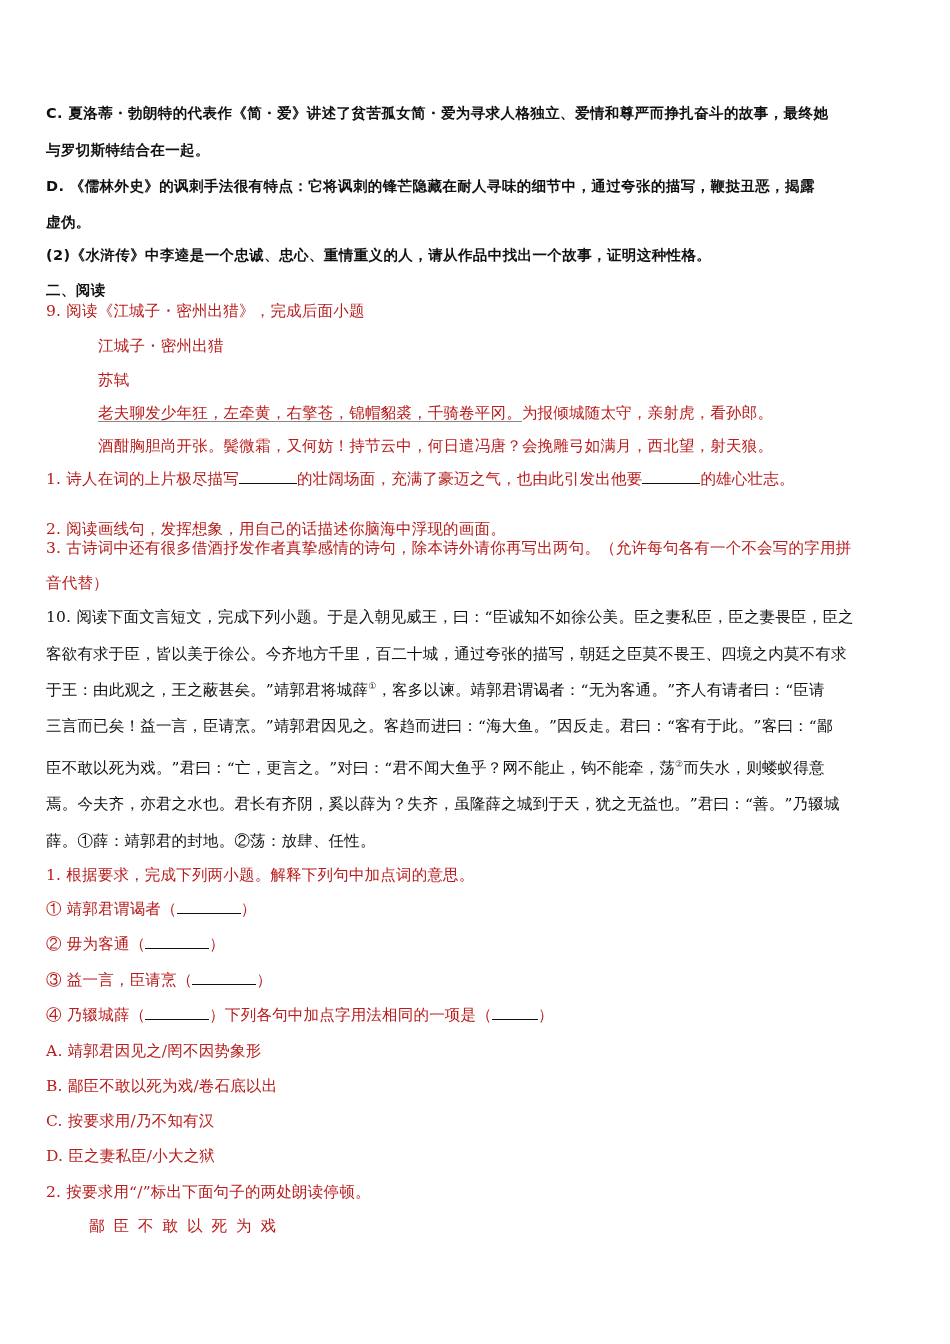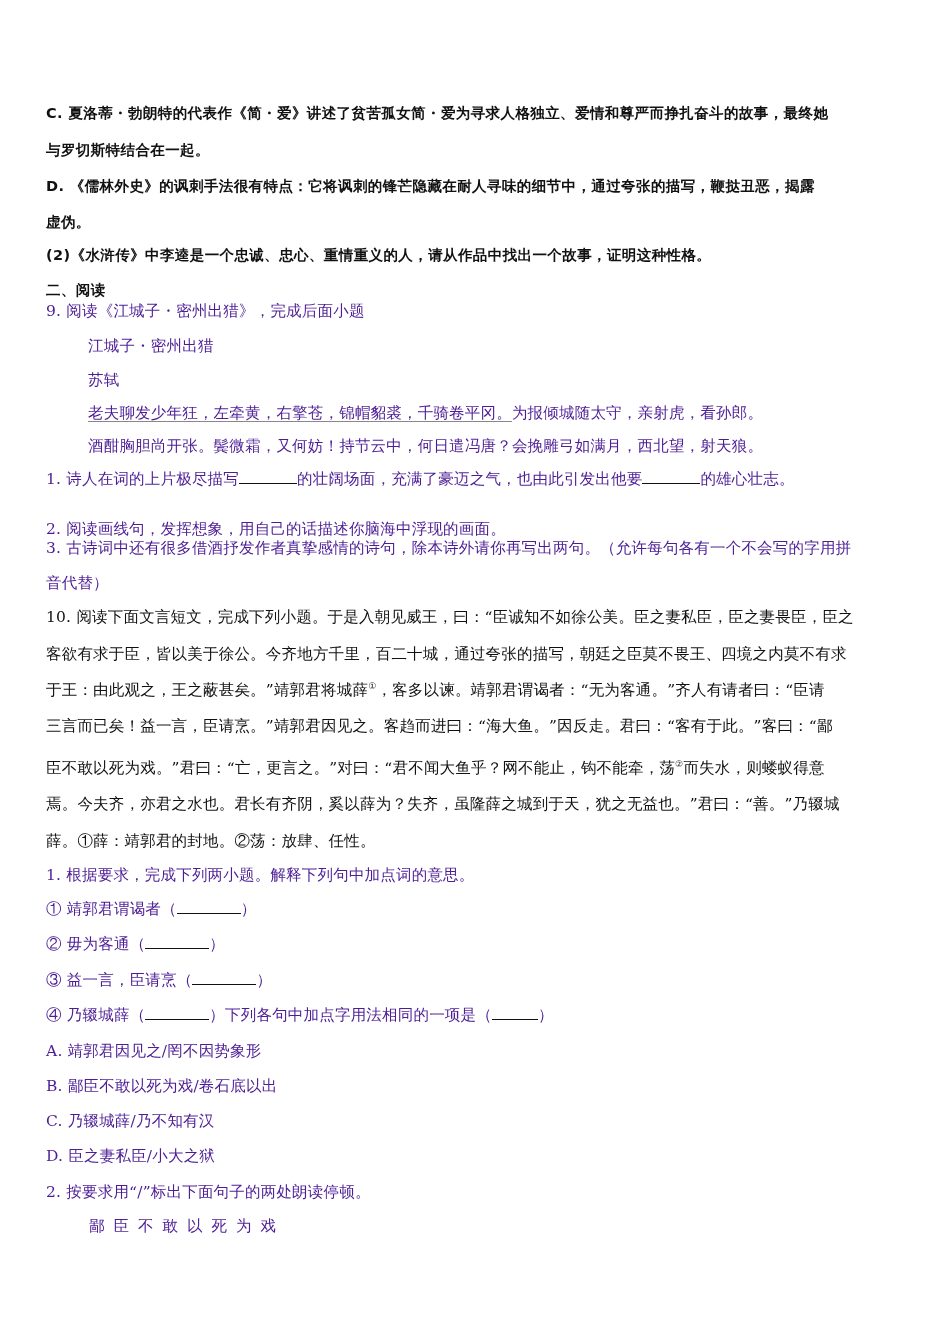--- a/index.html
+++ b/index.html
@@ -7,22 +7,22 @@
       width: 950px; height: 1344px; position: relative; overflow: hidden;
       font-family: "DejaVu Serif", "Liberation Serif", serif;
       color: #111;
     }
     .page { position: absolute; left: 46px; top: 0; width: 862px; }
     .line {
       position: absolute; left: 0; white-space: nowrap;
       font-size: 15.5px; line-height: 20px; letter-spacing: 0.2px;
     }
     .bold { font-family: "DejaVu Sans", "Liberation Sans", sans-serif; font-weight: bold; font-size: 14.5px; letter-spacing: 0.4px; }
-    .gray { color: #4c1d95; }
-    .indent { left: 42px; }
+    .gray { color: #b91c1c; }
+    .indent { left: 52px; }
     .ul { text-decoration: underline; text-decoration-color: #888; text-underline-offset: 3px; text-align: right; }
     .blank { display: inline-block; border-bottom: 1px solid #111; height: 14px; vertical-align: baseline; }
     .sup { font-size: 9px; vertical-align: super; line-height: 0; }
     .spaced { letter-spacing: 9px; margin-left: 43px; }
   </style>
 </head>
 <body>
 
 <div class="page">
 
@@ -69,18 +69,18 @@
   </div>
   <div class="line gray" style="top:970px">
     <span>③ 益一言，臣请烹（</span><span class="blank" style="width:64px"></span><span>）</span>
   </div>
   <div class="line gray" style="top:1005px">
     <span>④ 乃辍城薛（</span><span class="blank" style="width:64px"></span><span>）下列各句中加点字用法相同的一项是（</span><span class="blank" style="width:46px"></span><span>）</span>
   </div>
 
   <div class="line gray" style="top:1041px">A. 靖郭君因见之/罔不因势象形</div>
   <div class="line gray" style="top:1076px">B. 鄙臣不敢以死为戏/卷石底以出</div>
-  <div class="line gray" style="top:1111px">C. 乃辍城薛/乃不知有汉</div>
+  <div class="line gray" style="top:1111px">C. 按要求用/乃不知有汉</div>
   <div class="line gray" style="top:1146px">D. 臣之妻私臣/小大之狱</div>
   <div class="line gray" style="top:1182px">2. 按要求用“/”标出下面句子的两处朗读停顿。</div>
   <div class="line gray spaced" style="top:1216px">鄙臣不敢以死为戏</div>
 
 </div>
 
 </body></html>

